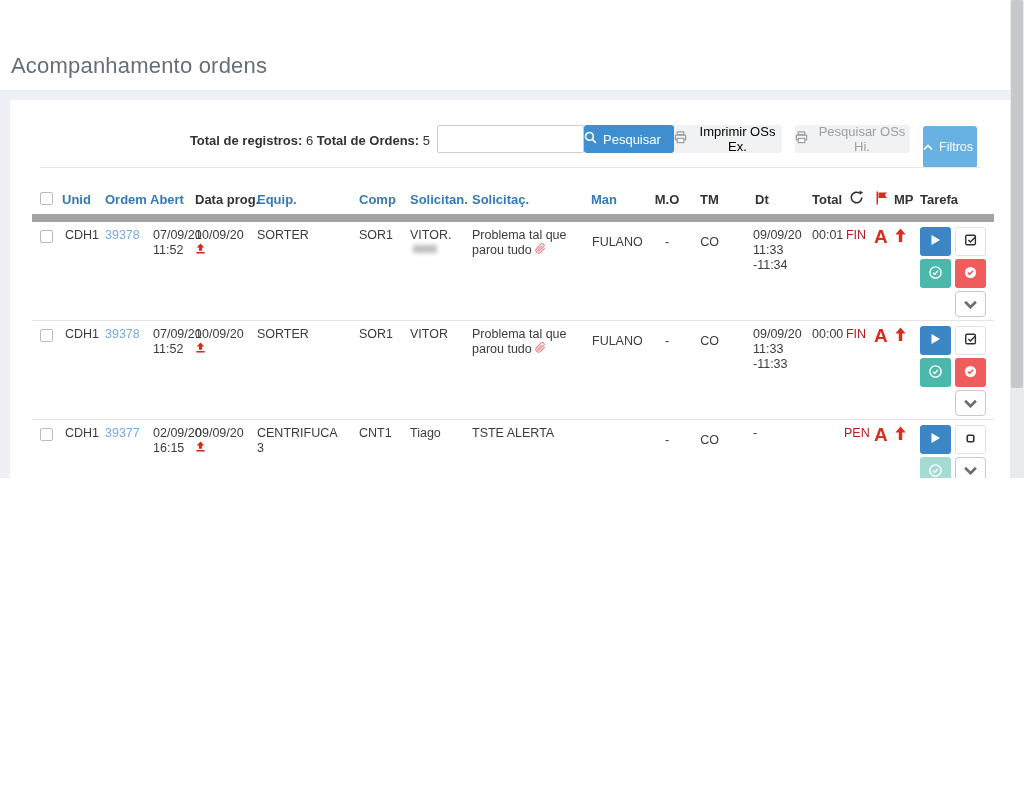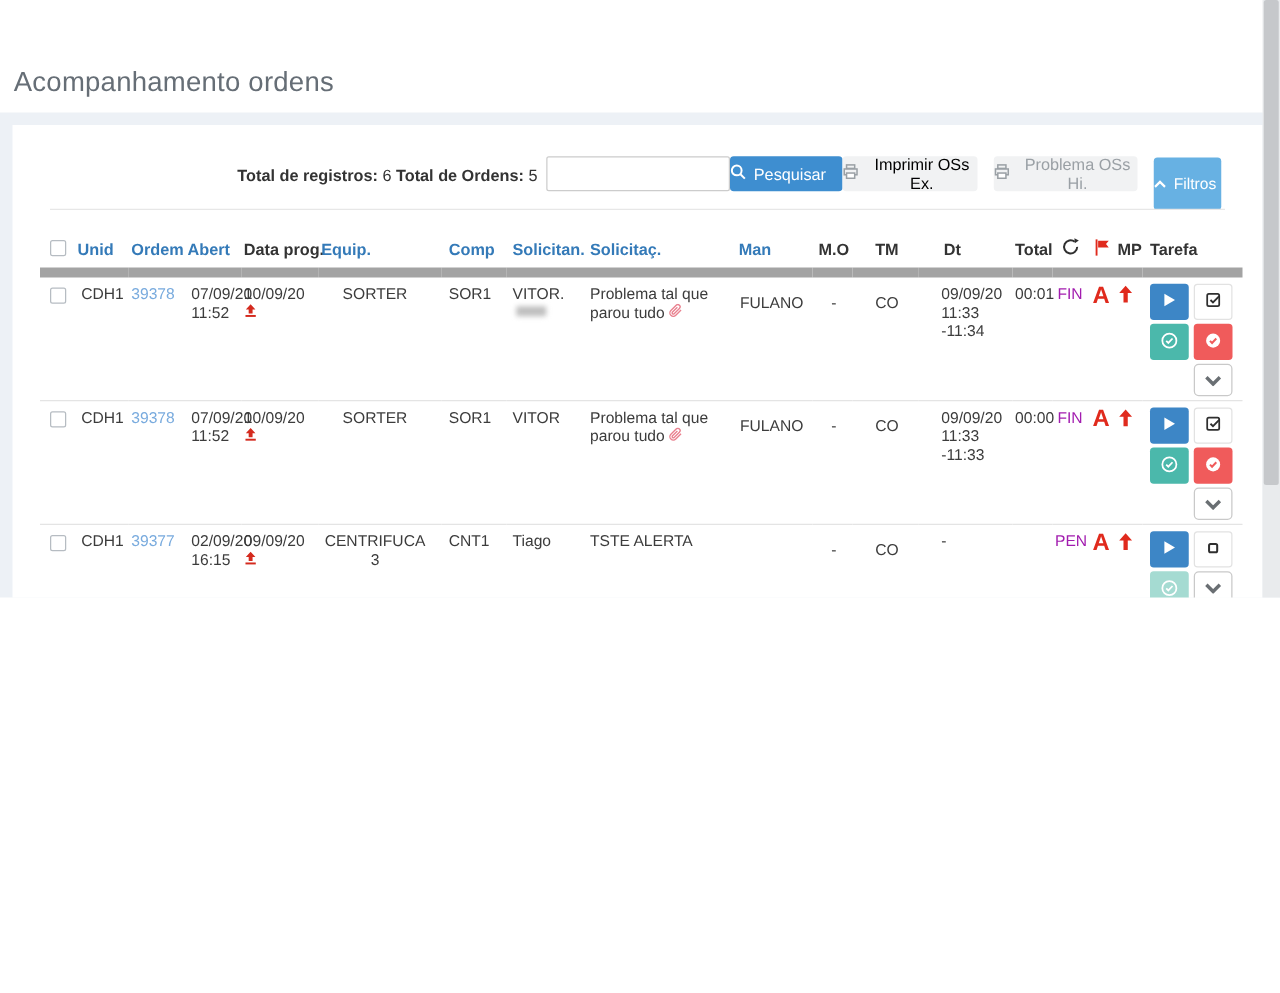--- a/index.html
+++ b/index.html
@@ -38,23 +38,23 @@
   td { vertical-align:top; font-size:12.5px; color:#3c3c3c; padding:6px 0 0 2px; }
   tr.row { border-top:1px solid #e4e4e4; }
   tr.row:first-child { border-top:none; }
   .r1 { height:80px; } .r2 { height:81px; } .r3 { height:56px; }
 
   .cb { appearance:none; -webkit-appearance:none; width:13px; height:13px; border:1px solid #b6bcc2; border-radius:2px; background:#fff; margin:2px 0 0 6px; display:inline-block; }
   .ordem-link { color:#79abde; cursor:pointer; }
   .two-line span { display:block; line-height:15px; }
   .pad-c { text-align:center;margin-top:38px; }
   .lower { padding-top:13px; }
-  .status-fin { color:#a21caf; font-size:12.5px; text-align:center; display:block; }
+  .status-fin { color:#b91c1c; font-size:12.5px; text-align:center; display:block; }
   .flag-a { color:#e02a1d; font-weight:700; font-size:19px; line-height:18px; padding-left:4px; display:inline-block; }
-  .equip-cell { padding-right:10px; line-height:15px;text-align:center; }
+  .equip-cell { padding-right:10px; line-height:15px; }
   .solic-cell { padding-right:10px; line-height:15px; }
   .redact { display:inline-block; width:24px; height:8px; background:#bfbfbf; filter:blur(2px); margin-left:3px; border-radius:1px; }
 
   
   .i { display:inline-block; vertical-align:middle; }
 
   
   .task-grid { display:grid; grid-template-columns:31px 31px; grid-auto-rows:29px; gap:3px 4px; margin-left:4px; margin-top:-1px; }
   .tbtn { width:31px; height:29px; border:none; border-radius:3px; display:flex; align-items:center; justify-content:center; cursor:pointer; padding:0; }
   .tbtn-play { background:#3d86c6; }
@@ -108,21 +108,21 @@
             </svg></span>
         <span>Imprimir OSs Ex.</span>
       </button>
 
       <button class="btn btn-print2">
         <span class="i"><svg width="13" height="13" viewBox="0 0 14 14">
               <rect x="3.5" y="1" width="7" height="3" fill="none" stroke="#9aa0a5" stroke-width="1.3"></rect>
               <rect x="1.5" y="4.5" width="11" height="5" fill="none" stroke="#9aa0a5" stroke-width="1.3"></rect>
               <rect x="3.5" y="8" width="7" height="4.5" fill="#fff" stroke="#9aa0a5" stroke-width="1.3"></rect>
             </svg></span>
-        <span>Problema OSs Hi.</span>
+        <span>Pesquisar OSs Hi.</span>
       </button>
 
       <button class="btn btn-filters">
         <span class="i"><svg width="10" height="7" viewBox="0 0 10 7">
               <polyline points="1,5.5 5,1.5 9,5.5" fill="none" stroke="#fff" stroke-width="1.7"></polyline>
             </svg></span>
         <span>Filtros</span>
       </button>
 
       <div class="toolbar-divider"></div>

